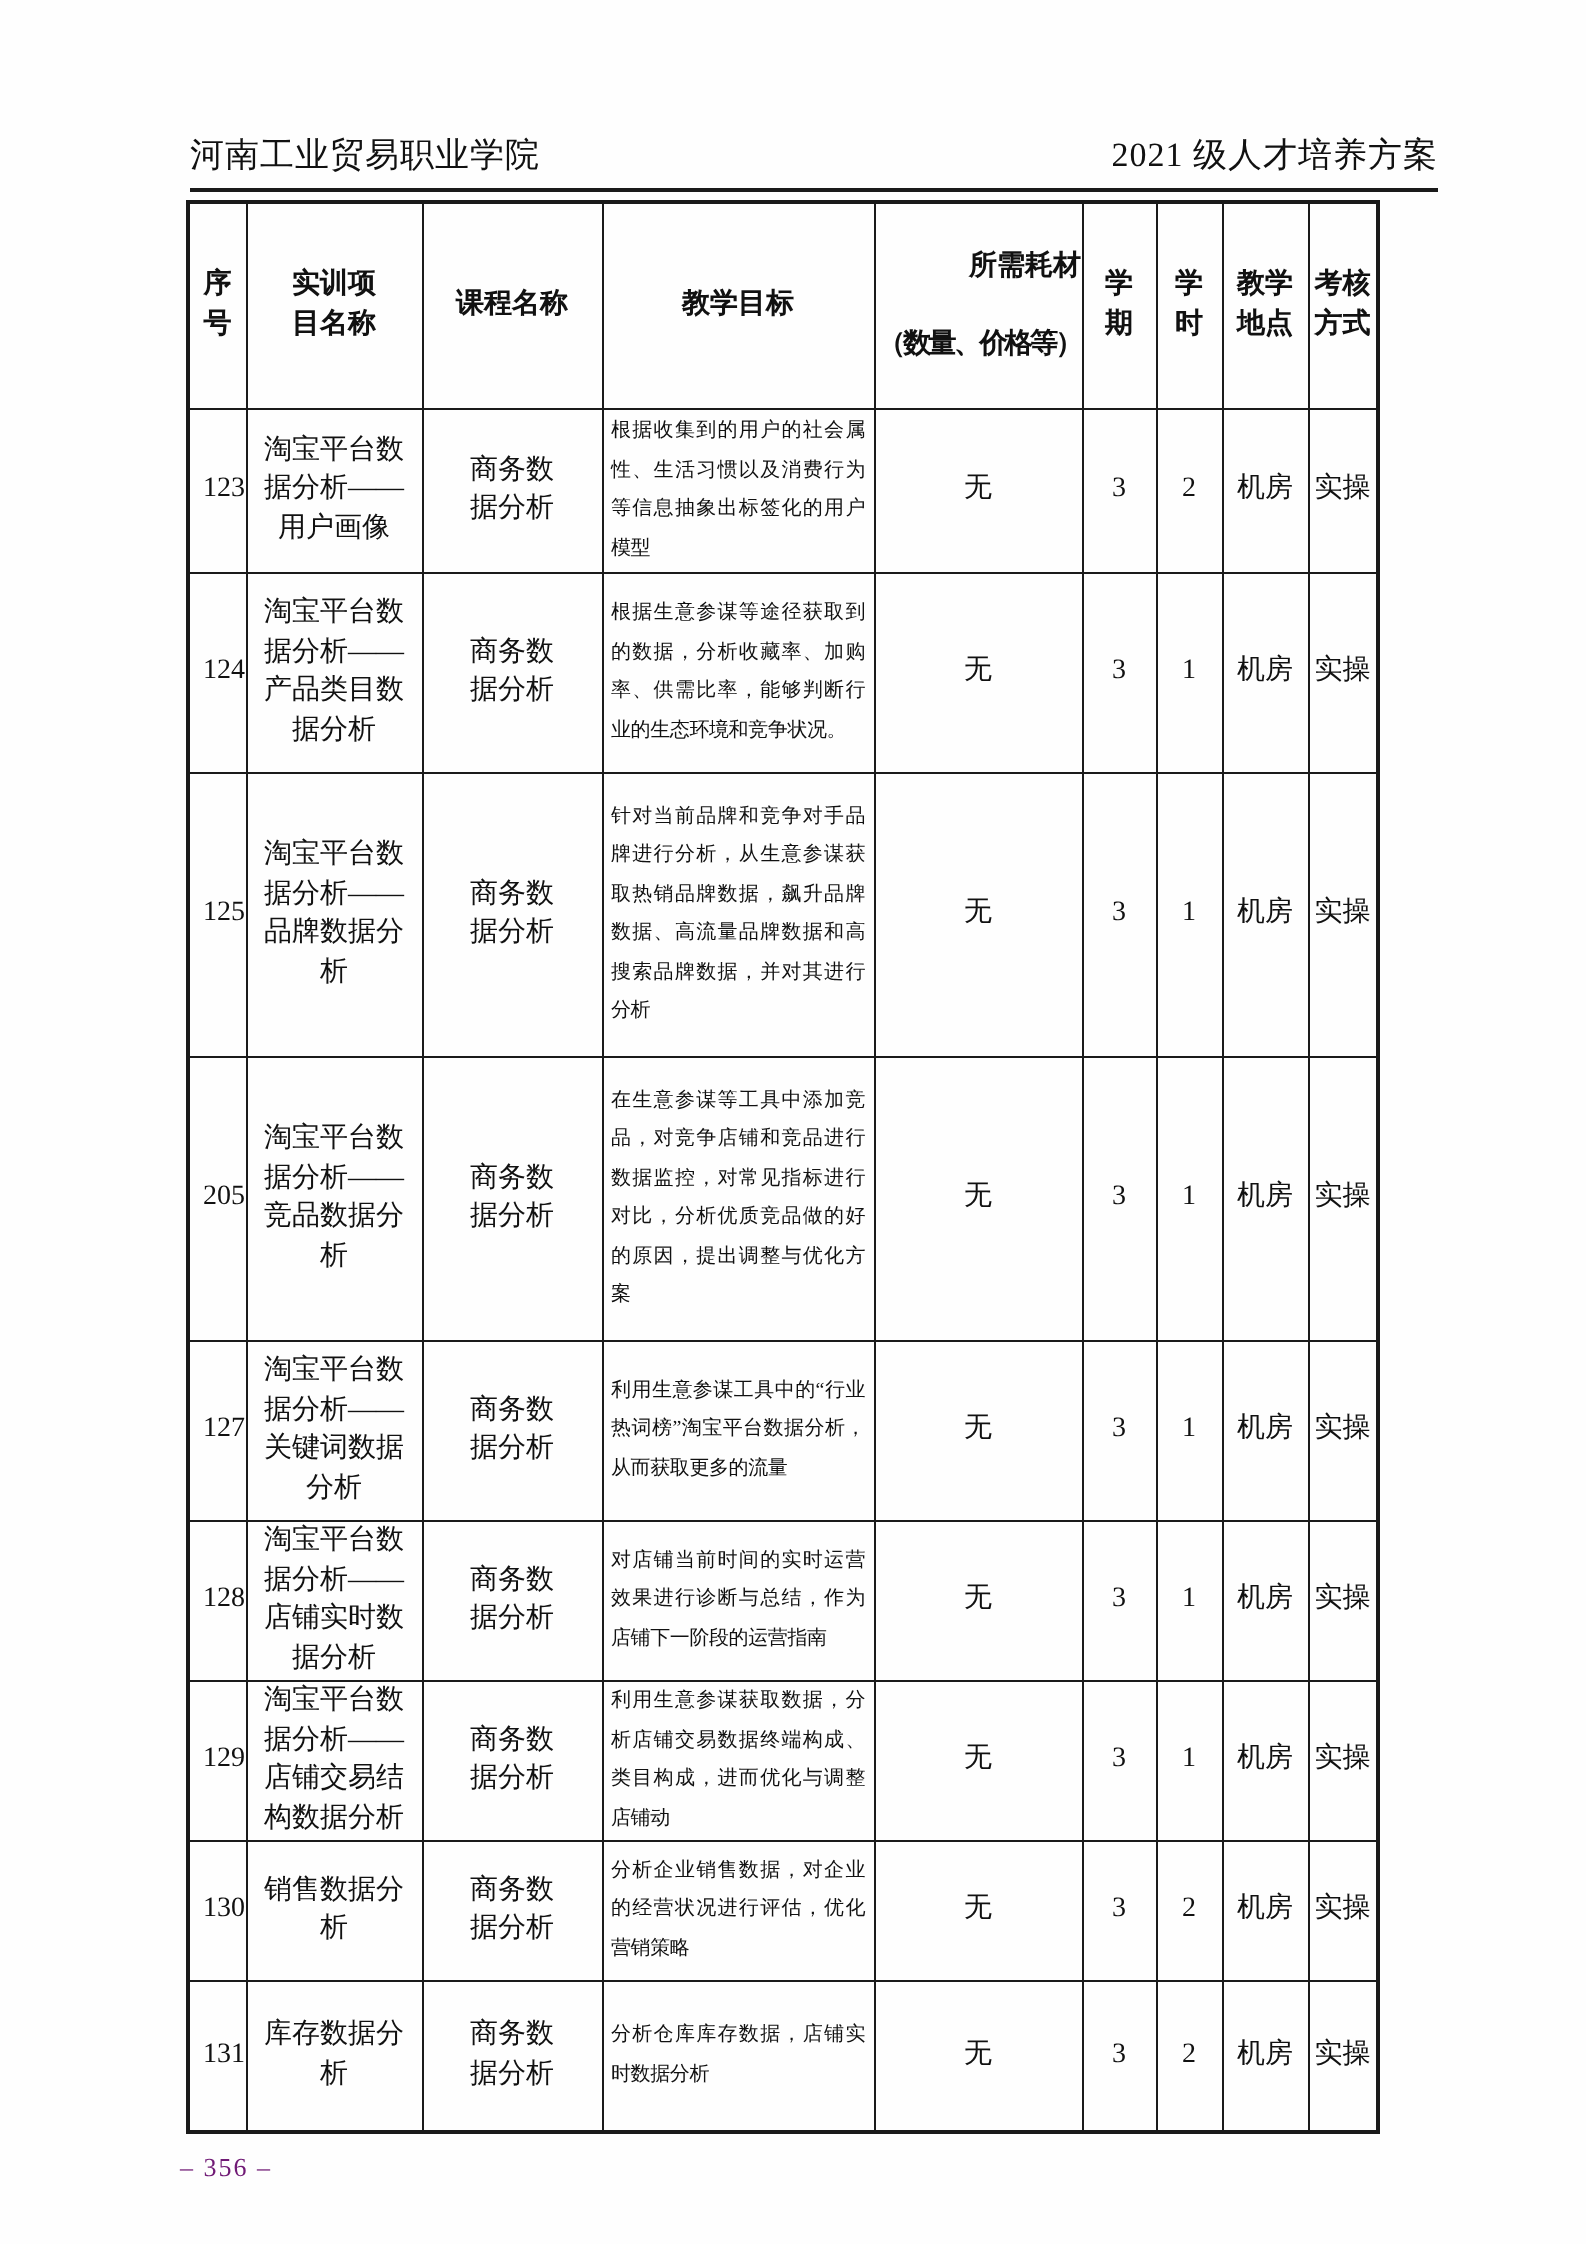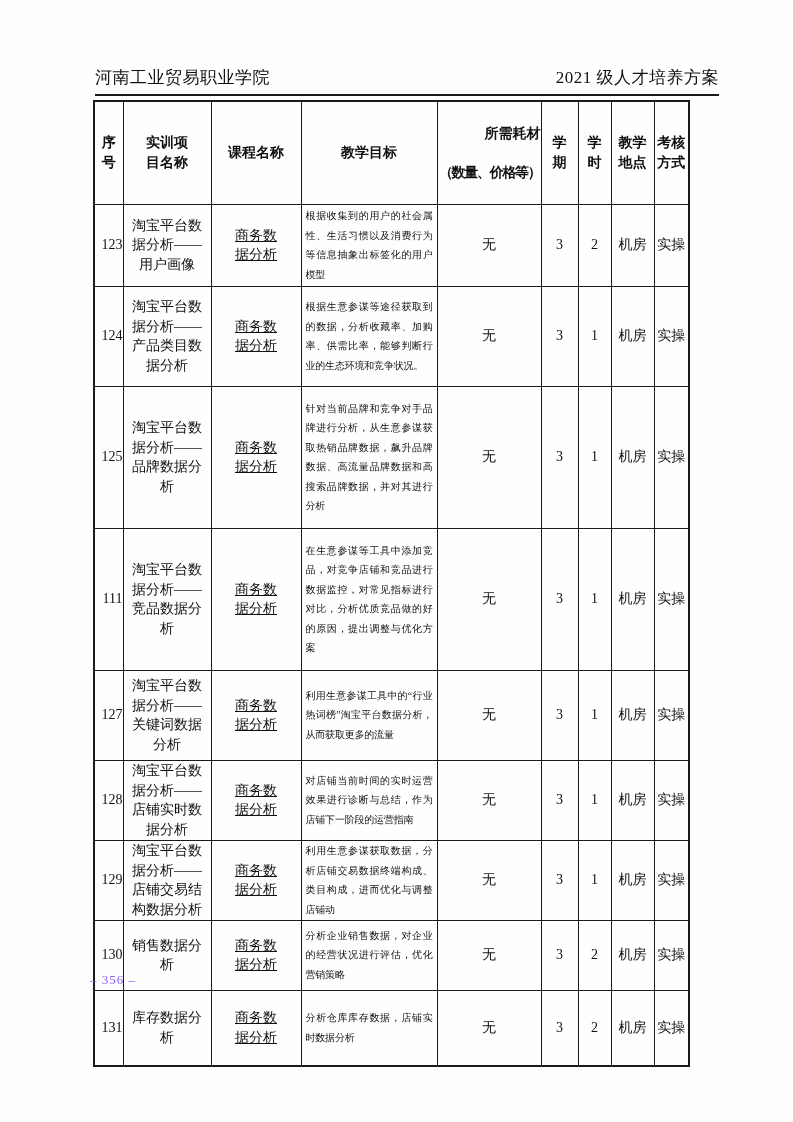--- a/index.html
+++ b/index.html
@@ -58,36 +58,36 @@
   tr.r1 { height: 100px; }
   tr.r2 { height: 142px; }
   tr.r3 { height: 142px; }
   tr.r4 { height: 90px; }
   tr.r5 { height: 80px; }
   tr.r6 { height: 80px; }
   tr.r7 { height: 70px; }
   tr.r8 { height: 76px; }
   td.c-no     { text-align: right; }
   td.c-name   { text-align: center; padding: 0 2px; }
-  td.c-course { text-align: center; padding: 0 17px; text-decoration: underline; }
+  td.c-course { text-align: center; padding: 0 17px; }
   td.c-goal   {
     text-align: justify;
     padding: 0 4px;
     font-size: 10px;
     letter-spacing: -0.2px;
   }
   td.c-mid    { text-align: center; }
   
   .doc-footer {
     position: absolute;
     left: 90px;
-    top: 972px;
+    top: 1076px;
     font-size: 13px;
     letter-spacing: 1px;
-    color: #8b5cf6;
+    color: #701a75;
   }
 </style>
 </head>
 <body>
 
 <div class="page">
 
   <div class="doc-header">
     <span>河南工业贸易职业学院</span>
     <span>2021 级人才培养方案</span>
@@ -157,21 +157,21 @@
       <td class="c-course">商务数据分析</td>
       <td class="c-goal">针对当前品牌和竞争对手品牌进行分析，从生意参谋获取热销品牌数据，飙升品牌数据、高流量品牌数据和高搜索品牌数据，并对其进行分析</td>
       <td class="c-mid">无</td>
       <td class="c-mid">3</td>
       <td class="c-mid">1</td>
       <td class="c-mid">机房</td>
       <td class="c-mid">实操</td>
     </tr>
 
     <tr class="r3">
-      <td class="c-no">111</td>
+      <td class="c-no">205</td>
       <td class="c-name">淘宝平台数据分析——竞品数据分析</td>
       <td class="c-course">商务数据分析</td>
       <td class="c-goal">在生意参谋等工具中添加竞品，对竞争店铺和竞品进行数据监控，对常见指标进行对比，分析优质竞品做的好的原因，提出调整与优化方案</td>
       <td class="c-mid">无</td>
       <td class="c-mid">3</td>
       <td class="c-mid">1</td>
       <td class="c-mid">机房</td>
       <td class="c-mid">实操</td>
     </tr>
 

